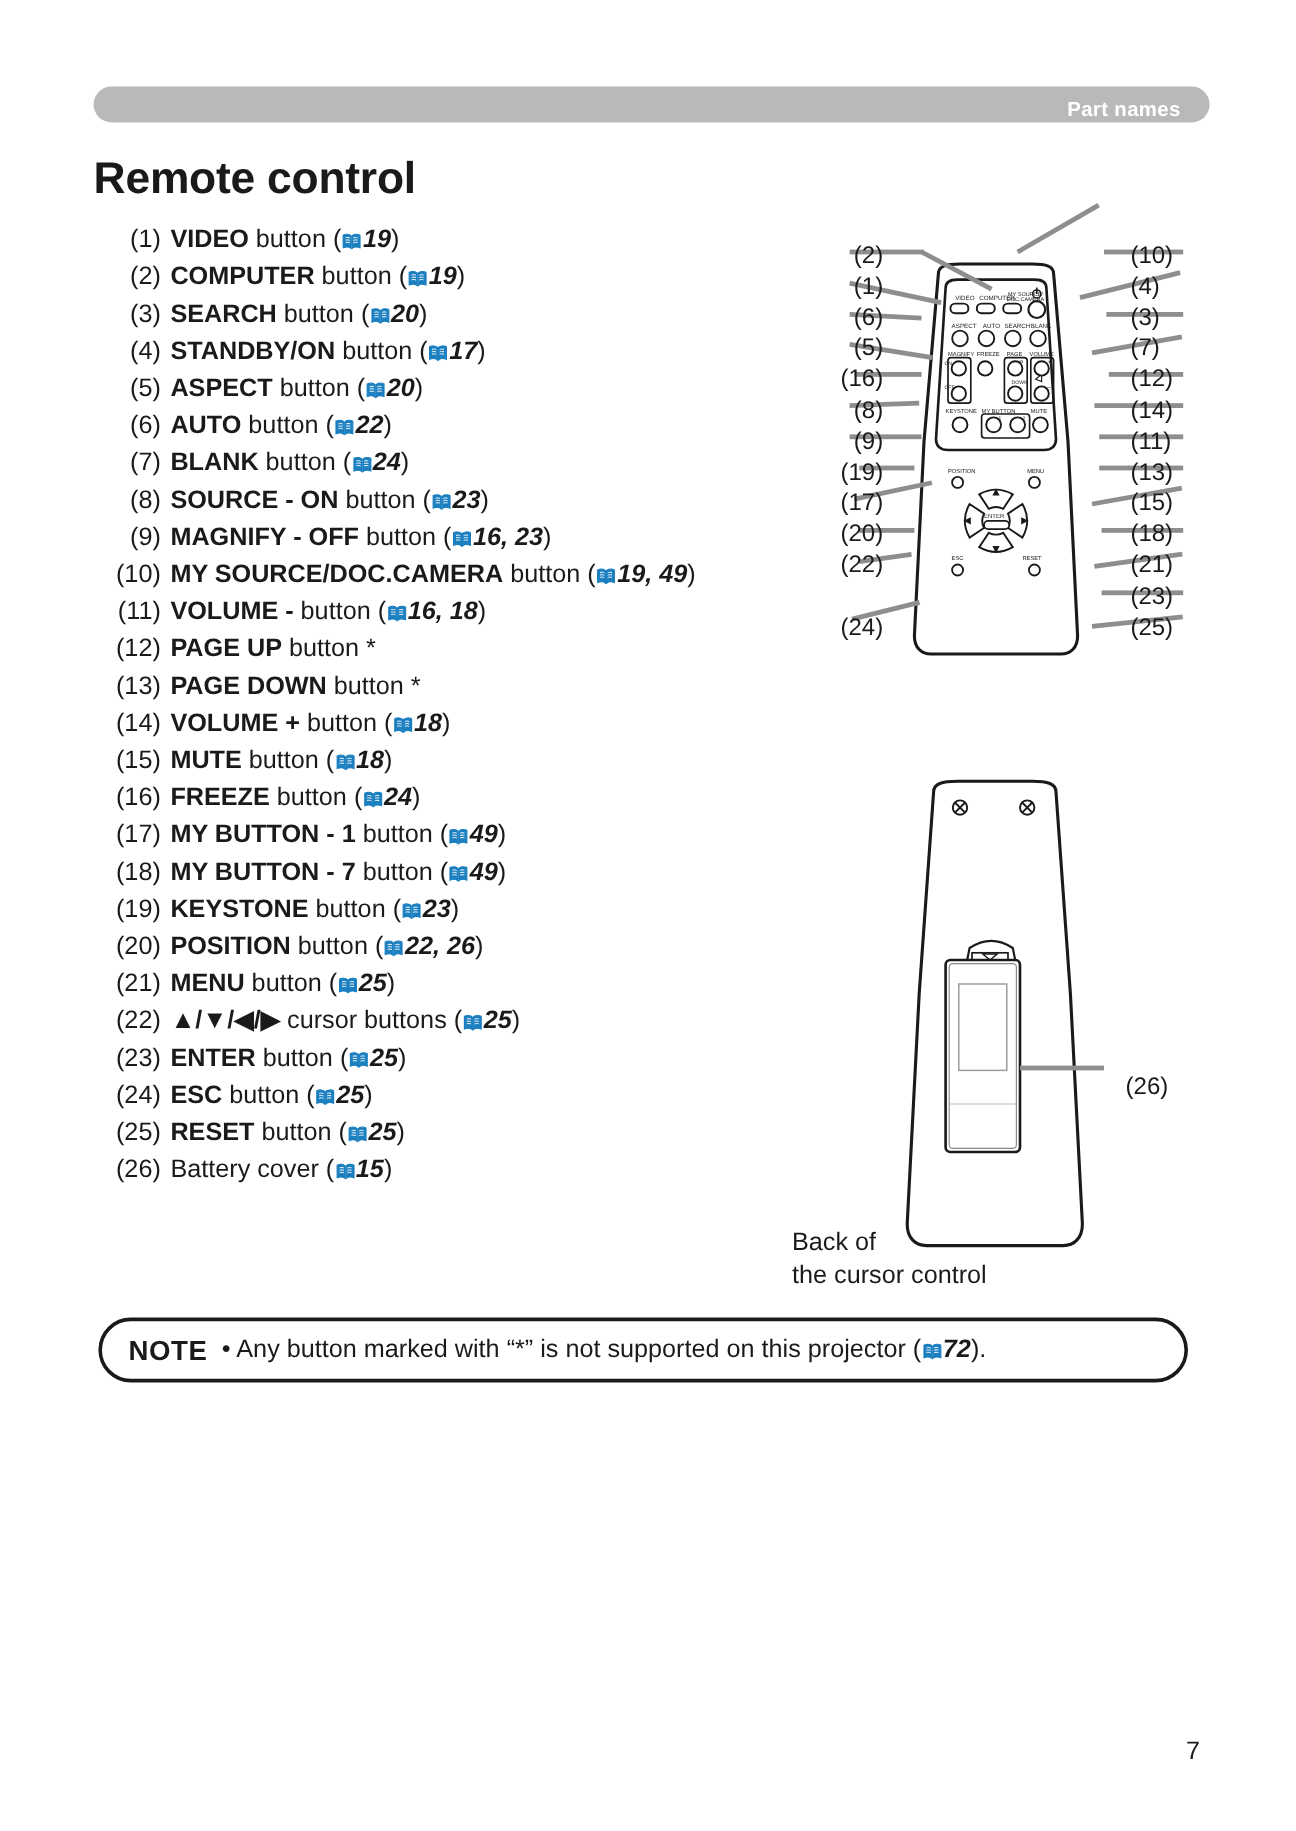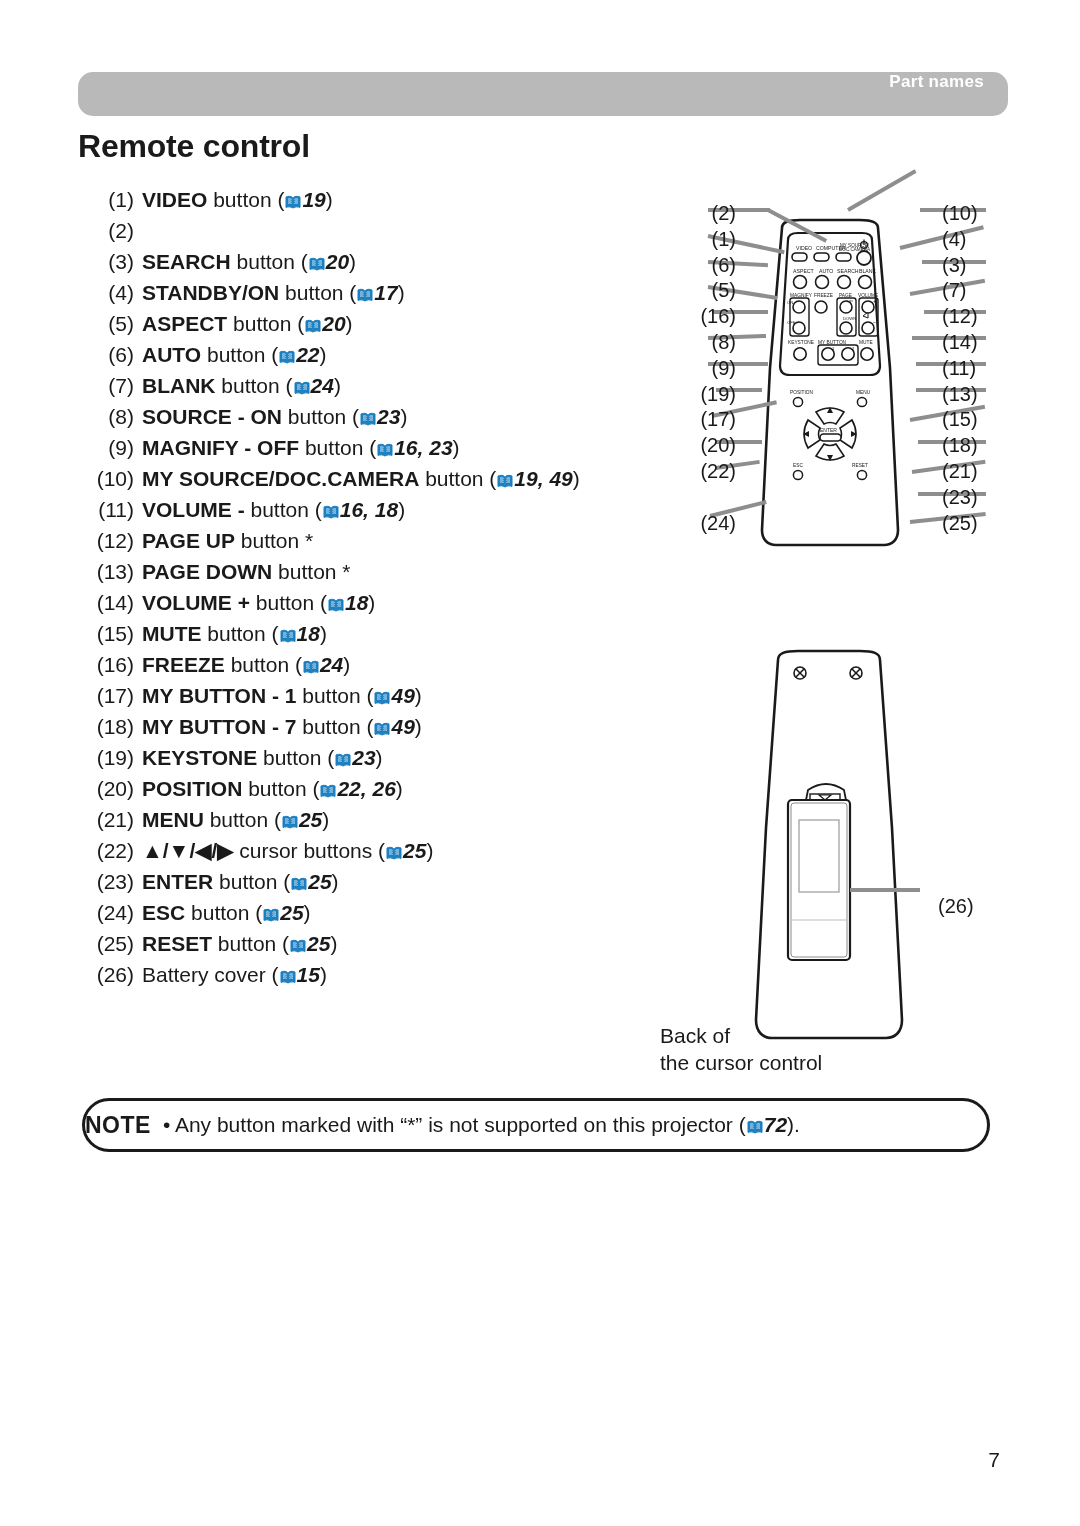--- a/index.html
+++ b/index.html
@@ -7,34 +7,34 @@
     width:1080px;height:1526px;
     background:#ffffff;
     font-family:"Liberation Sans", sans-serif;
     color:#1a1a1a;
     position:relative;
     overflow:hidden;
   }
 
   
   .header-bar{
-    position:absolute; left:78px; top:72px; width:930px; height:44px;
+    position:absolute; left:78px; top:72px; width:930px; height:30px;
     background:#b9b9b9;
     border-radius:15px;
-    display:flex; align-items:flex-start; justify-content:flex-end;
+    display:flex; align-items:flex-end; justify-content:flex-end;
   }
   .header-bar .ht{
     color:#ffffff; font-size:17px; font-weight:bold;
     letter-spacing:.3px; padding-right:24px;
   }
 
   
   .page-title{
     position:absolute; left:78px; top:128px;
-    font-size:32px; font-weight:bold; color:#1a1a1a;
+    font-size:37px; font-weight:bold; color:#1a1a1a;
     letter-spacing:-.2px;
   }
 
   
   .list{
     position:absolute; left:70px; top:184px; width:620px;
   }
   .li{
     display:flex; align-items:baseline;
     height:31px; line-height:31px;
@@ -80,21 +80,21 @@
     position:absolute; left:660px; top:1022px; width:420px;
     text-align:left; font-size:21px; line-height:27px; color:#1a1a1a;
   }
 
   
   .note{
     position:absolute; left:82px; top:1098px; width:908px; height:54px;
     border:3px solid #1a1a1a; border-radius:27px;
     display:flex; align-items:center; box-sizing:border-box;
   }
-  .note .nl{ font-size:23px; font-weight:bold; letter-spacing:.5px;}
+  .note .nl{ font-size:23px; font-weight:bold; padding-left:22px; letter-spacing:.5px;}
   .note .nb{ font-size:21px; padding-left:12px; }
 
   
   .pageno{
     position:absolute; left:0; top:1448px; width:1000px;
     text-align:right; font-size:21px; color:#1a1a1a;
   }
 </style>
 </head>
 <body>
@@ -110,20 +110,26 @@
       <span class="num">(1)</span>
       <span class="body"><span class="b">VIDEO</span><span class="n"> button (</span><span class="bk"><svg viewBox="0 0 16 14" width="16" height="14">
             <path d="M1 2 C3 1,6 1,7.6 2.6 L7.6 13 C6 11.6,3 11.6,1 12.4 Z" fill="#1b7fc0" stroke="#1b7fc0" stroke-width="1"></path>
             <path d="M15 2 C13 1,10 1,8.4 2.6 L8.4 13 C10 11.6,13 11.6,15 12.4 Z" fill="#1b7fc0" stroke="#1b7fc0" stroke-width="1"></path>
             <path d="M3 4.2 C4.3 3.8,5.8 3.8,6.6 4.4 M3 6.2 C4.3 5.8,5.8 5.8,6.6 6.4 M3 8.2 C4.3 7.8,5.8 7.8,6.6 8.4" stroke="#ffffff" stroke-width="0.8" fill="none"></path>
             <path d="M13 4.2 C11.7 3.8,10.2 3.8,9.4 4.4 M13 6.2 C11.7 5.8,10.2 5.8,9.4 6.4 M13 8.2 C11.7 7.8,10.2 7.8,9.4 8.4" stroke="#ffffff" stroke-width="0.8" fill="none"></path>
           </svg></span><span class="ref">19</span><span class="n">)</span></span>
     </div>
     <div class="li">
       <span class="num">(2)</span>
+      <span class="body"><span class="b">COMPUTER</span><span class="n"> button (</span><span class="bk"><svg viewBox="0 0 16 14" width="16" height="14">
+            <path d="M1 2 C3 1,6 1,7.6 2.6 L7.6 13 C6 11.6,3 11.6,1 12.4 Z" fill="#1b7fc0" stroke="#1b7fc0" stroke-width="1"></path>
+            <path d="M15 2 C13 1,10 1,8.4 2.6 L8.4 13 C10 11.6,13 11.6,15 12.4 Z" fill="#1b7fc0" stroke="#1b7fc0" stroke-width="1"></path>
+            <path d="M3 4.2 C4.3 3.8,5.8 3.8,6.6 4.4 M3 6.2 C4.3 5.8,5.8 5.8,6.6 6.4 M3 8.2 C4.3 7.8,5.8 7.8,6.6 8.4" stroke="#ffffff" stroke-width="0.8" fill="none"></path>
+            <path d="M13 4.2 C11.7 3.8,10.2 3.8,9.4 4.4 M13 6.2 C11.7 5.8,10.2 5.8,9.4 6.4 M13 8.2 C11.7 7.8,10.2 7.8,9.4 8.4" stroke="#ffffff" stroke-width="0.8" fill="none"></path>
+          </svg></span><span class="ref">19</span><span class="n">)</span></span>
     </div>
     <div class="li">
       <span class="num">(3)</span>
       <span class="body"><span class="b">SEARCH</span><span class="n"> button (</span><span class="bk"><svg viewBox="0 0 16 14" width="16" height="14">
             <path d="M1 2 C3 1,6 1,7.6 2.6 L7.6 13 C6 11.6,3 11.6,1 12.4 Z" fill="#1b7fc0" stroke="#1b7fc0" stroke-width="1"></path>
             <path d="M15 2 C13 1,10 1,8.4 2.6 L8.4 13 C10 11.6,13 11.6,15 12.4 Z" fill="#1b7fc0" stroke="#1b7fc0" stroke-width="1"></path>
             <path d="M3 4.2 C4.3 3.8,5.8 3.8,6.6 4.4 M3 6.2 C4.3 5.8,5.8 5.8,6.6 6.4 M3 8.2 C4.3 7.8,5.8 7.8,6.6 8.4" stroke="#ffffff" stroke-width="0.8" fill="none"></path>
             <path d="M13 4.2 C11.7 3.8,10.2 3.8,9.4 4.4 M13 6.2 C11.7 5.8,10.2 5.8,9.4 6.4 M13 8.2 C11.7 7.8,10.2 7.8,9.4 8.4" stroke="#ffffff" stroke-width="0.8" fill="none"></path>
           </svg></span><span class="ref">20</span><span class="n">)</span></span>
     </div>

